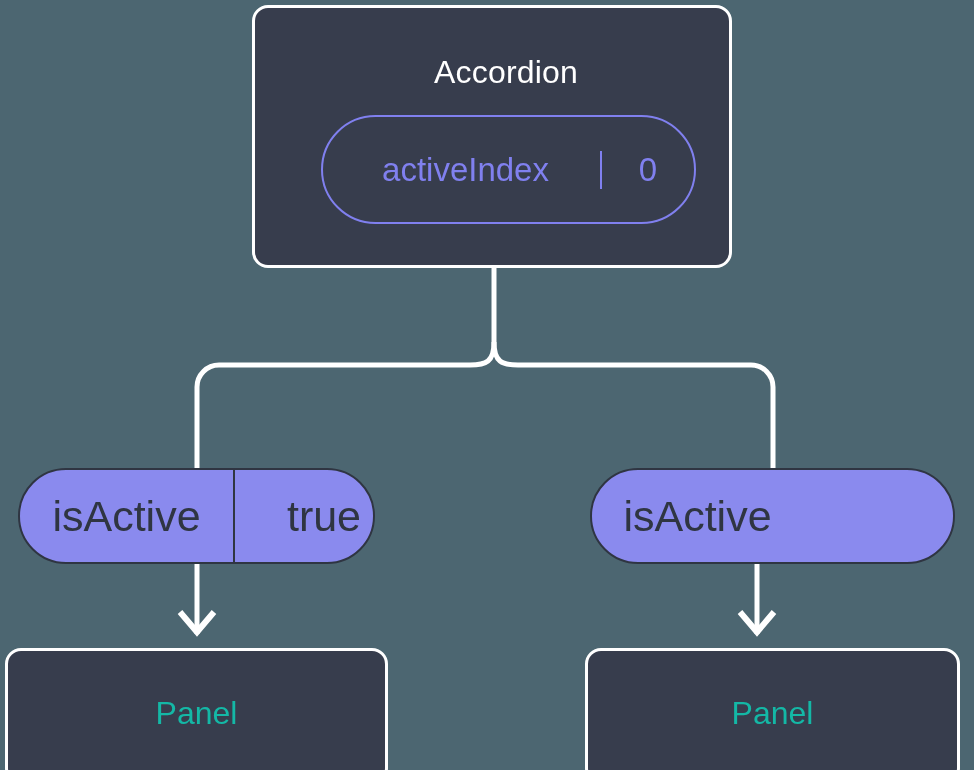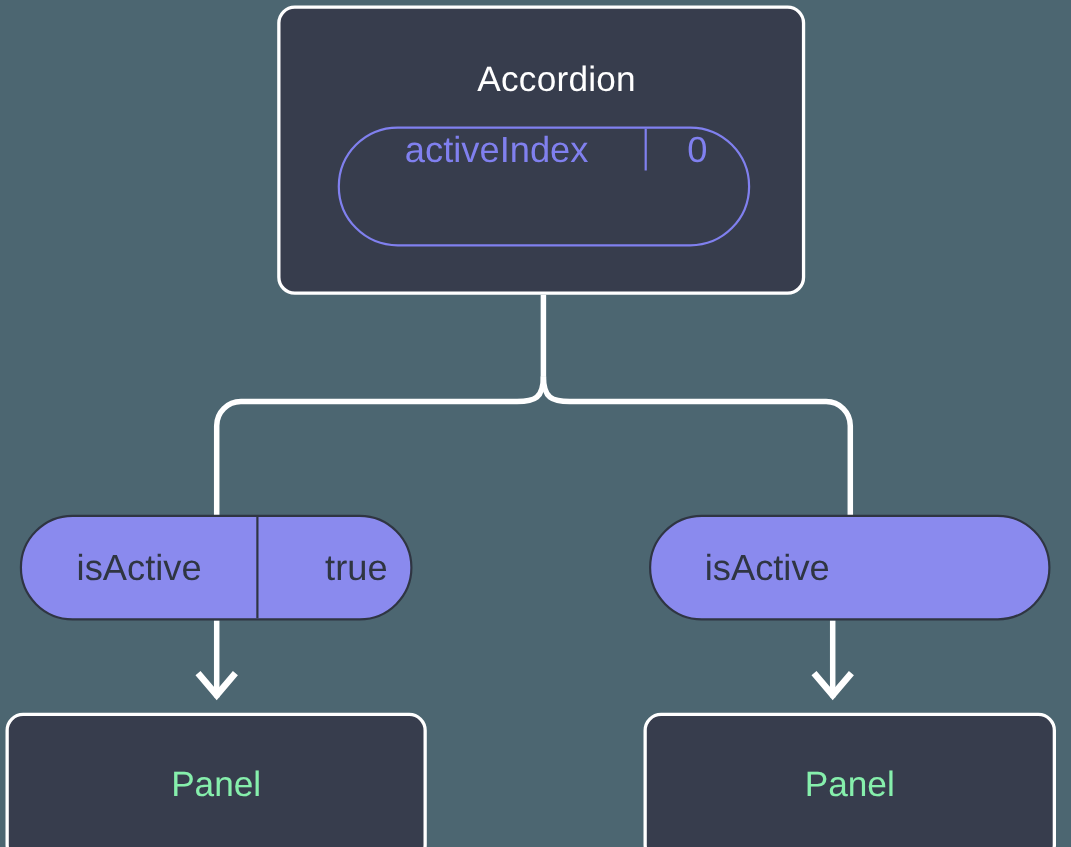--- a/index.html
+++ b/index.html
@@ -61,27 +61,27 @@
     letter-spacing: 0.2px;
     margin-top: 48px;
     line-height: 1;
     white-space: nowrap;
     margin-left: 28px;
   }
 
   
   #accordion-state-pill {
     position: absolute;
-    left: 307px;
+    left: 321px;
     top: 115px;
     width: 375px;
     height: 109px;
     box-sizing: border-box;
     display: flex;
-    align-items: flex-start;
+    align-items: center;
     border: 2px solid #8080ef;
     border-radius: 56px;
     background: transparent;
     z-index: 3;
   }
   #accordion-state-pill .pill-key,
   #accordion-state-pill .pill-val {
     display: flex;
     align-items: center;
     justify-content: center;
@@ -111,21 +111,21 @@
     border: 2px solid #2f3542;
     border-radius: 50px;
     z-index: 2;
   }
   .state-pill-filled .pill-key,
   .state-pill-filled .pill-val {
     display: flex;
     align-items: center;
     justify-content: center;
     color: #2f3542;
-    font-size: 33px;
+    font-size: 43px;
     font-weight: 400;
     white-space: nowrap;
   }
   .state-pill-filled .pill-val {
     border-left: 2px solid #2f3542;
     padding-left: 40px;
   }
 
   #pill-left {
     left: 18px;
@@ -149,21 +149,21 @@
     box-sizing: border-box;
     background: #373d4d;
     border: 3px solid #ffffff;
     border-radius: 16px;
     z-index: 2;
     display: flex;
     align-items: flex-start;
     justify-content: center;
   }
   .panel-card .panel-label {
-    color: #86efac;
+    color: #14b8a6;
     font-size: 32px;
     font-weight: 400;
     line-height: 1;
     margin-top: 46px;
     white-space: nowrap;
   }
 
   #panel-left {
     left: 5px;
     top: 648px;

